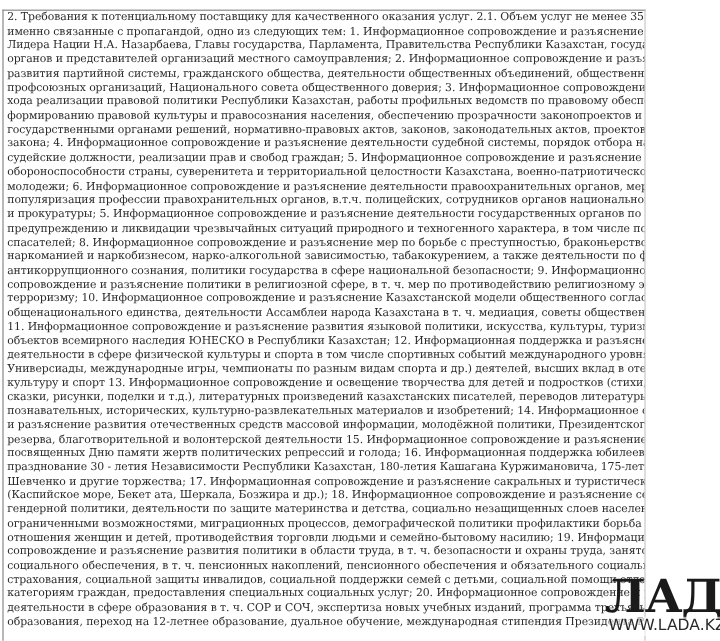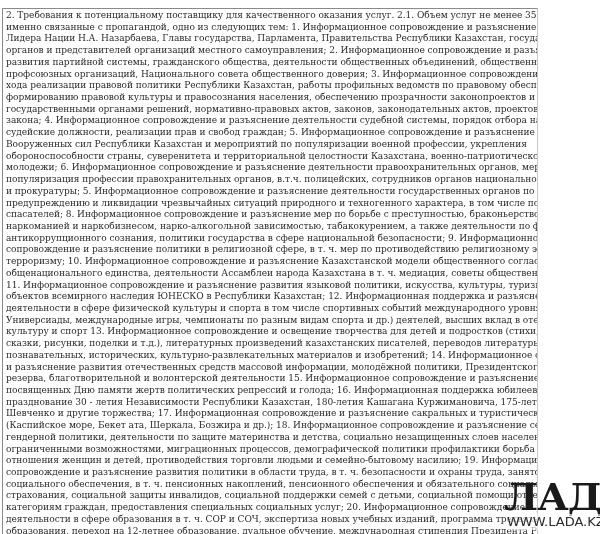--- a/index.html
+++ b/index.html
@@ -86,21 +86,20 @@
       <span class="line">именно связанные с пропагандой, одно из следующих тем: 1. Информационное сопровождение и разъяснение деятельности</span>
       <span class="line">Лидера Нации Н.А. Назарбаева, Главы государства, Парламента, Правительства Республики Казахстан, государственных</span>
       <span class="line">органов и представителей организаций местного самоуправления; 2. Информационное сопровождение и разъяснение</span>
       <span class="line">развития партийной системы, гражданского общества, деятельности общественных объединений, общественных советов и</span>
       <span class="line">профсоюзных организаций, Национального совета общественного доверия; 3. Информационное сопровождение и разъяснение</span>
       <span class="line">хода реализации правовой политики Республики Казахстан, работы профильных ведомств по правовому обеспечению,</span>
       <span class="line">формированию правовой культуры и правосознания населения, обеспечению прозрачности законопроектов и принимаемых</span>
       <span class="line">государственными органами решений, нормативно-правовых актов, законов, законодательных актов, проектов, имеющих силу</span>
       <span class="line">закона; 4. Информационное сопровождение и разъяснение деятельности судебной системы, порядок отбора на должност</span>
       <span class="line">судейские должности, реализации прав и свобод граждан; 5. Информационное сопровождение и разъяснение деятельности</span>
-      <span class="line">Вооруженных сил Республики Казахстан и мероприятий по популяризации военной профессии, укрепления</span>
       <span class="line">обороноспособности страны, суверенитета и территориальной целостности Казахстана, военно-патриотического воспитатия</span>
       <span class="line">молодежи; 6. Информационное сопровождение и разъяснение деятельности правоохранительных органов, мероприятий по</span>
       <span class="line">популяризация профессии правохранительных органов, в.т.ч. полицейских, сотрудников органов национальной безопасности</span>
       <span class="line">и прокуратуры; 5. Информационное сопровождение и разъяснение деятельности государственных органов по</span>
       <span class="line">предупреждению и ликвидации чрезвычайных ситуаций природного и техногенного характера, в том числе пожарных и</span>
       <span class="line">спасателей; 8. Информационное сопровождение и разъяснение мер по борьбе с преступностью, браконьерством, коррупцией,</span>
       <span class="line">наркоманией и наркобизнесом, нарко-алкогольной зависимостью, табакокурением, а также деятельности по формированию</span>
       <span class="line">антикоррупционного сознания, политики государства в сфере национальной безопасности; 9. Информационное</span>
       <span class="line">сопровождение и разъяснение политики в религиозной сфере, в т. ч. мер по противодействию религиозному экстремизму и</span>
       <span class="line">терроризму; 10. Информационное сопровождение и разъяснение Казахстанской модели общественного согласия и</span>

